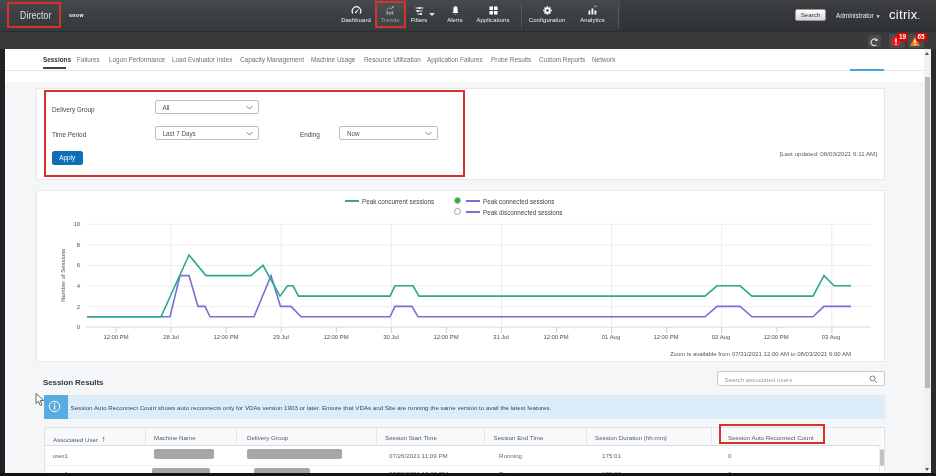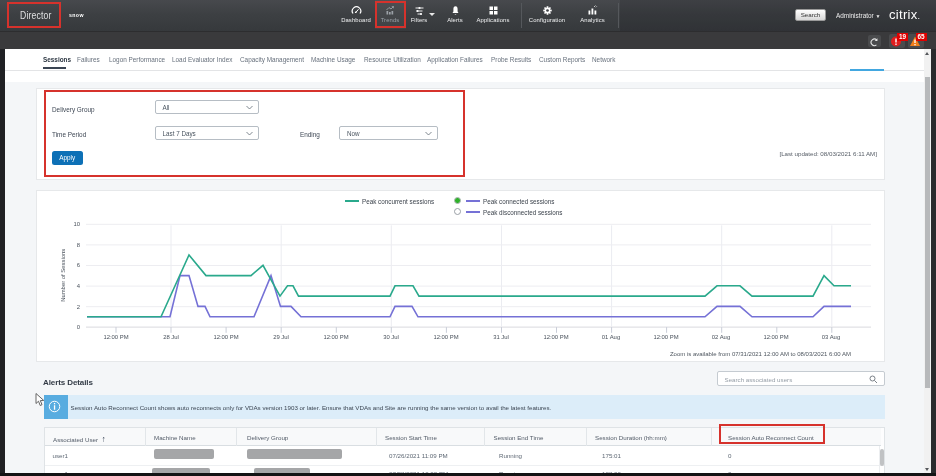--- a/index.html
+++ b/index.html
@@ -327,21 +327,21 @@
         <text x="720" y="339.2">02 Aug</text>
         <text x="775" y="339.2">12:00 PM</text>
         <text x="830" y="339.2">03 Aug</text>
       </g>
       <text x="64" y="275" font-size="5.9" fill="#4a525c" text-anchor="middle" transform="rotate(-90 64 275)">Number of Sessions</text>
       <text x="850" y="355.5" font-size="6" fill="#4e565f" text-anchor="end">Zoom is available from 07/31/2021 12:00 AM to 08/03/2021 6:00 AM</text>
         </g>
     </svg>
   </div>
 
-  <div id="sdtitle">Alerts Details</div>
+  <div id="sdtitle">Session Results</div>
   <div id="usearch">
     <span>Search associated users</span>
     <svg width="9" height="9" viewBox="0 0 18 18" style="position:absolute; right:6px; top:3px;">
       <circle cx="7" cy="7" r="5" fill="none" stroke="#5a626b" stroke-width="1.6"></circle>
       <line x1="11" y1="11" x2="16" y2="16" stroke="#5a626b" stroke-width="1.6"></line>
     </svg>
   </div>
 
   <svg width="11" height="14" viewBox="0 0 11 14" style="position:absolute; left:35px; top:344px; z-index:70;">
     <path d="M1 0.5 L1 10.5 L3.5 8.2 L5.2 12.5 L7 11.7 L5.3 7.6 L8.7 7.4 Z" fill="#fff" stroke="#555" stroke-width="0.9"></path>

